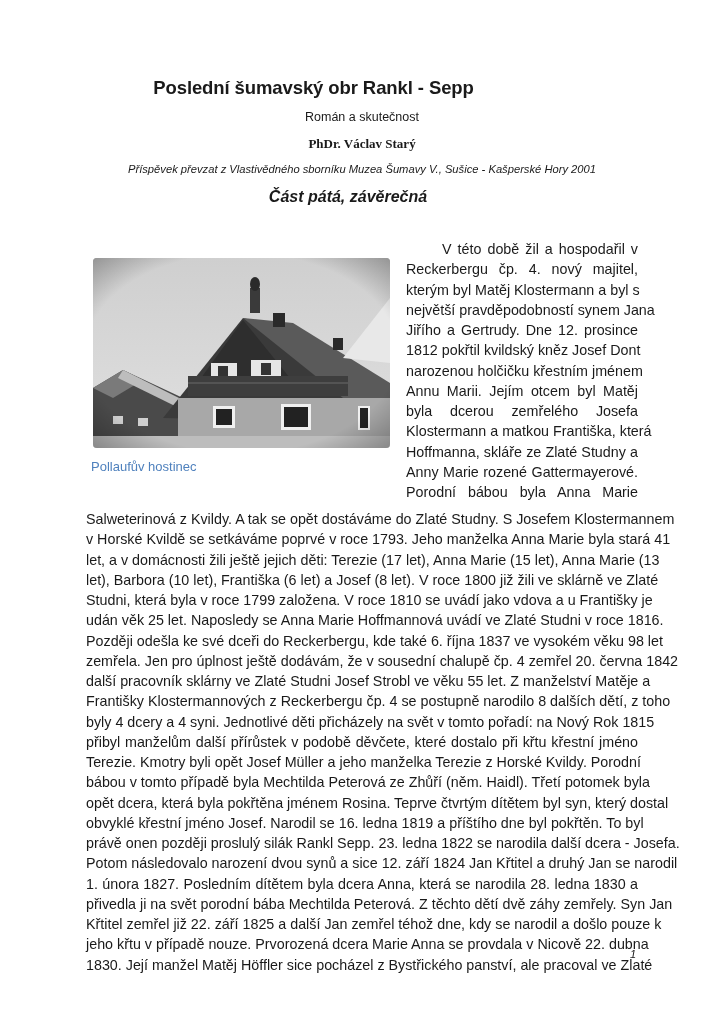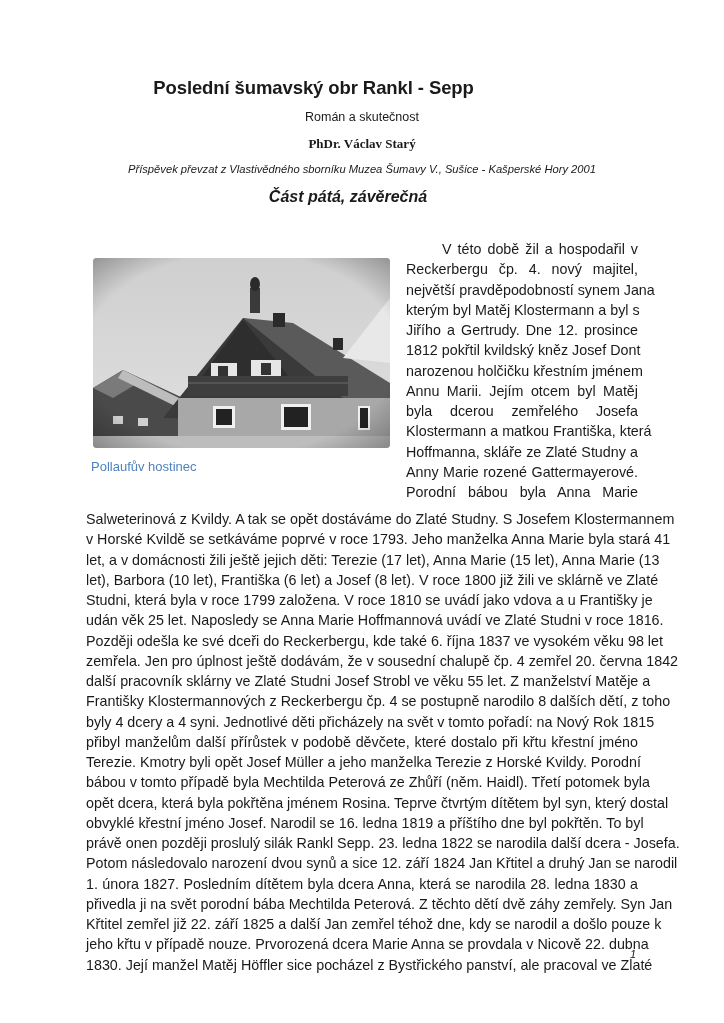--- a/index.html
+++ b/index.html
@@ -174,22 +174,22 @@
       <rect x="0" y="178" width="297" height="12" fill="#bdbdbd"></rect>
       <rect x="0" y="0" width="297" height="190" fill="url(#vign)"></rect>
     </svg>
   </div>
 
   <div class="caption">Pollaufův hostinec</div>
 
   <div class="body-text col-right">
     <span class="line indent">V této době žil a hospodařil v</span>
     <span class="line">Reckerbergu čp. 4. nový majitel,</span>
+    <span class="line">kterým byl Matěj Klostermann a byl s</span>
     <span class="line">největší pravděpodobností synem Jana</span>
-    <span class="line">kterým byl Matěj Klostermann a byl s</span>
     <span class="line">Jiřího a Gertrudy. Dne 12. prosince</span>
     <span class="line">1812 pokřtil kvildský kněz Josef Dont</span>
     <span class="line">narozenou holčičku křestním jménem</span>
     <span class="line">Annu Marii. Jejím otcem byl Matěj</span>
     <span class="line">byla dcerou zemřelého Josefa</span>
     <span class="line">Klostermann a matkou Františka, která</span>
     <span class="line">Hoffmanna, skláře ze Zlaté Studny a</span>
     <span class="line">Anny Marie rozené Gattermayerové.</span>
     <span class="line">Porodní bábou byla Anna Marie</span>
   </div>

